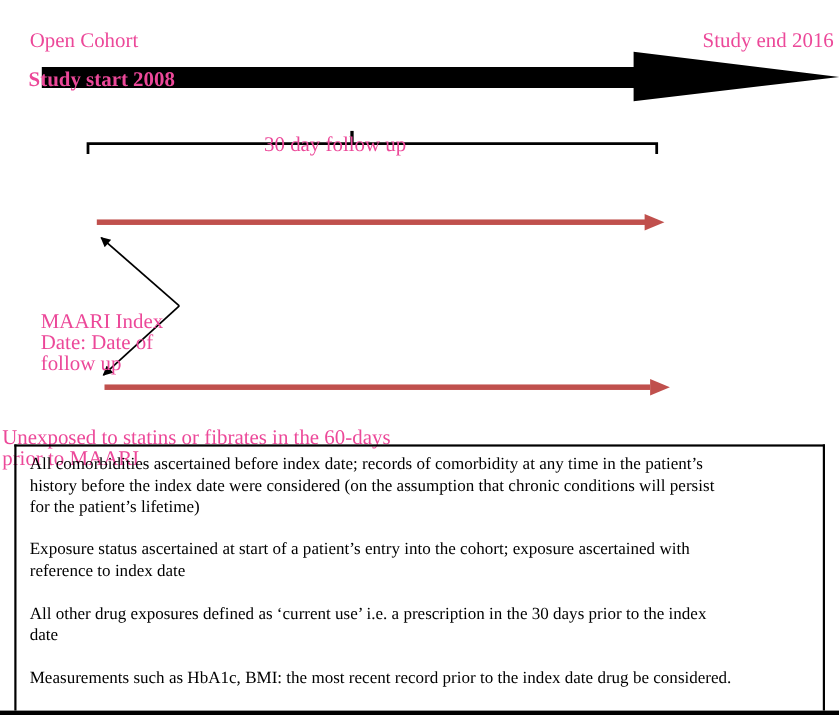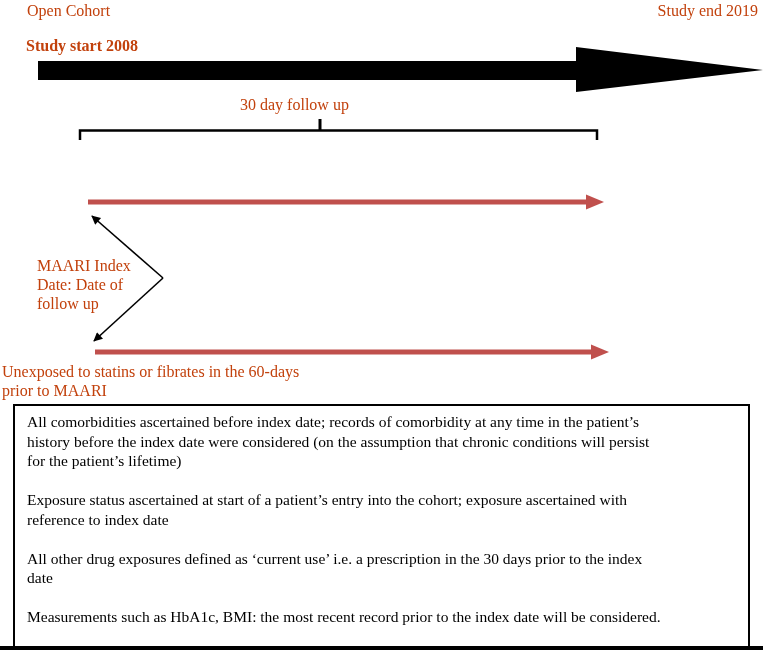--- a/index.html
+++ b/index.html
@@ -11,24 +11,25 @@
     position: relative;
     width: 763px;
     height: 652px;
     background: #ffffff;
     font-family: "Liberation Serif", "DejaVu Serif", serif;
     color: #000000;
     overflow: hidden;
   }
   .label {
     position: absolute;
-    font-size: 16px;
+    font-size: 19px;
     line-height: 19px;
     white-space: pre-line;
-    color: #c2410c;
+    color: #ec4899;
+    margin-top: 27px;
   }
   #svg-shapes {
     position: absolute;
     left: 0;
     top: 0;
     width: 763px;
     height: 652px;
   }
   .black-fill { fill: var(--arrow-black, #000); }
   .black-stroke { stroke: var(--arrow-black, #000); fill: none; }
@@ -93,21 +94,21 @@
     <line class="black-stroke" stroke-width="1.6" x1="163" y1="278" x2="94" y2="341" marker-end="url(#thin-arrowhead)"></line>
 
     <g>
       <rect class="red-fill" x="95" y="349.5" width="496" height="5"></rect>
       <polygon class="red-fill" points="591,344.5 609,352 591,359.5"></polygon>
     </g>
   </svg>
 
   <div class="label open-cohort">Open Cohort</div>
 
-  <div class="label study-end">Study end 2019</div>
+  <div class="label study-end">Study end 2016</div>
 
   <div class="label study-start">Study start 2008</div>
 
   <div class="label followup-label">30 day follow up</div>
 
 
   <div class="label index-date-label">MAARI Index
 Date: Date of
 follow up</div>
 
@@ -115,18 +116,18 @@
 prior to MAARI</div>
 
   <div id="notes-box">
     <p class="note-para">All comorbidities ascertained before index date; records of comorbidity at any time in the patient’s
 history before the index date were considered (on the assumption that chronic conditions will persist
 for the patient’s lifetime)</p>
     <p class="note-para">Exposure status ascertained at start of a patient’s entry into the cohort; exposure ascertained with
 reference to index date</p>
     <p class="note-para">All other drug exposures defined as ‘current use’ i.e. a prescription in the 30 days prior to the index
 date</p>
-    <p class="note-para">Measurements such as HbA1c, BMI: the most recent record prior to the index date will be considered.</p>
+    <p class="note-para">Measurements such as HbA1c, BMI: the most recent record prior to the index date drug be considered.</p>
   </div>
 
   <div id="bottom-rule"></div>
 
 </div>
 
 </body></html>

